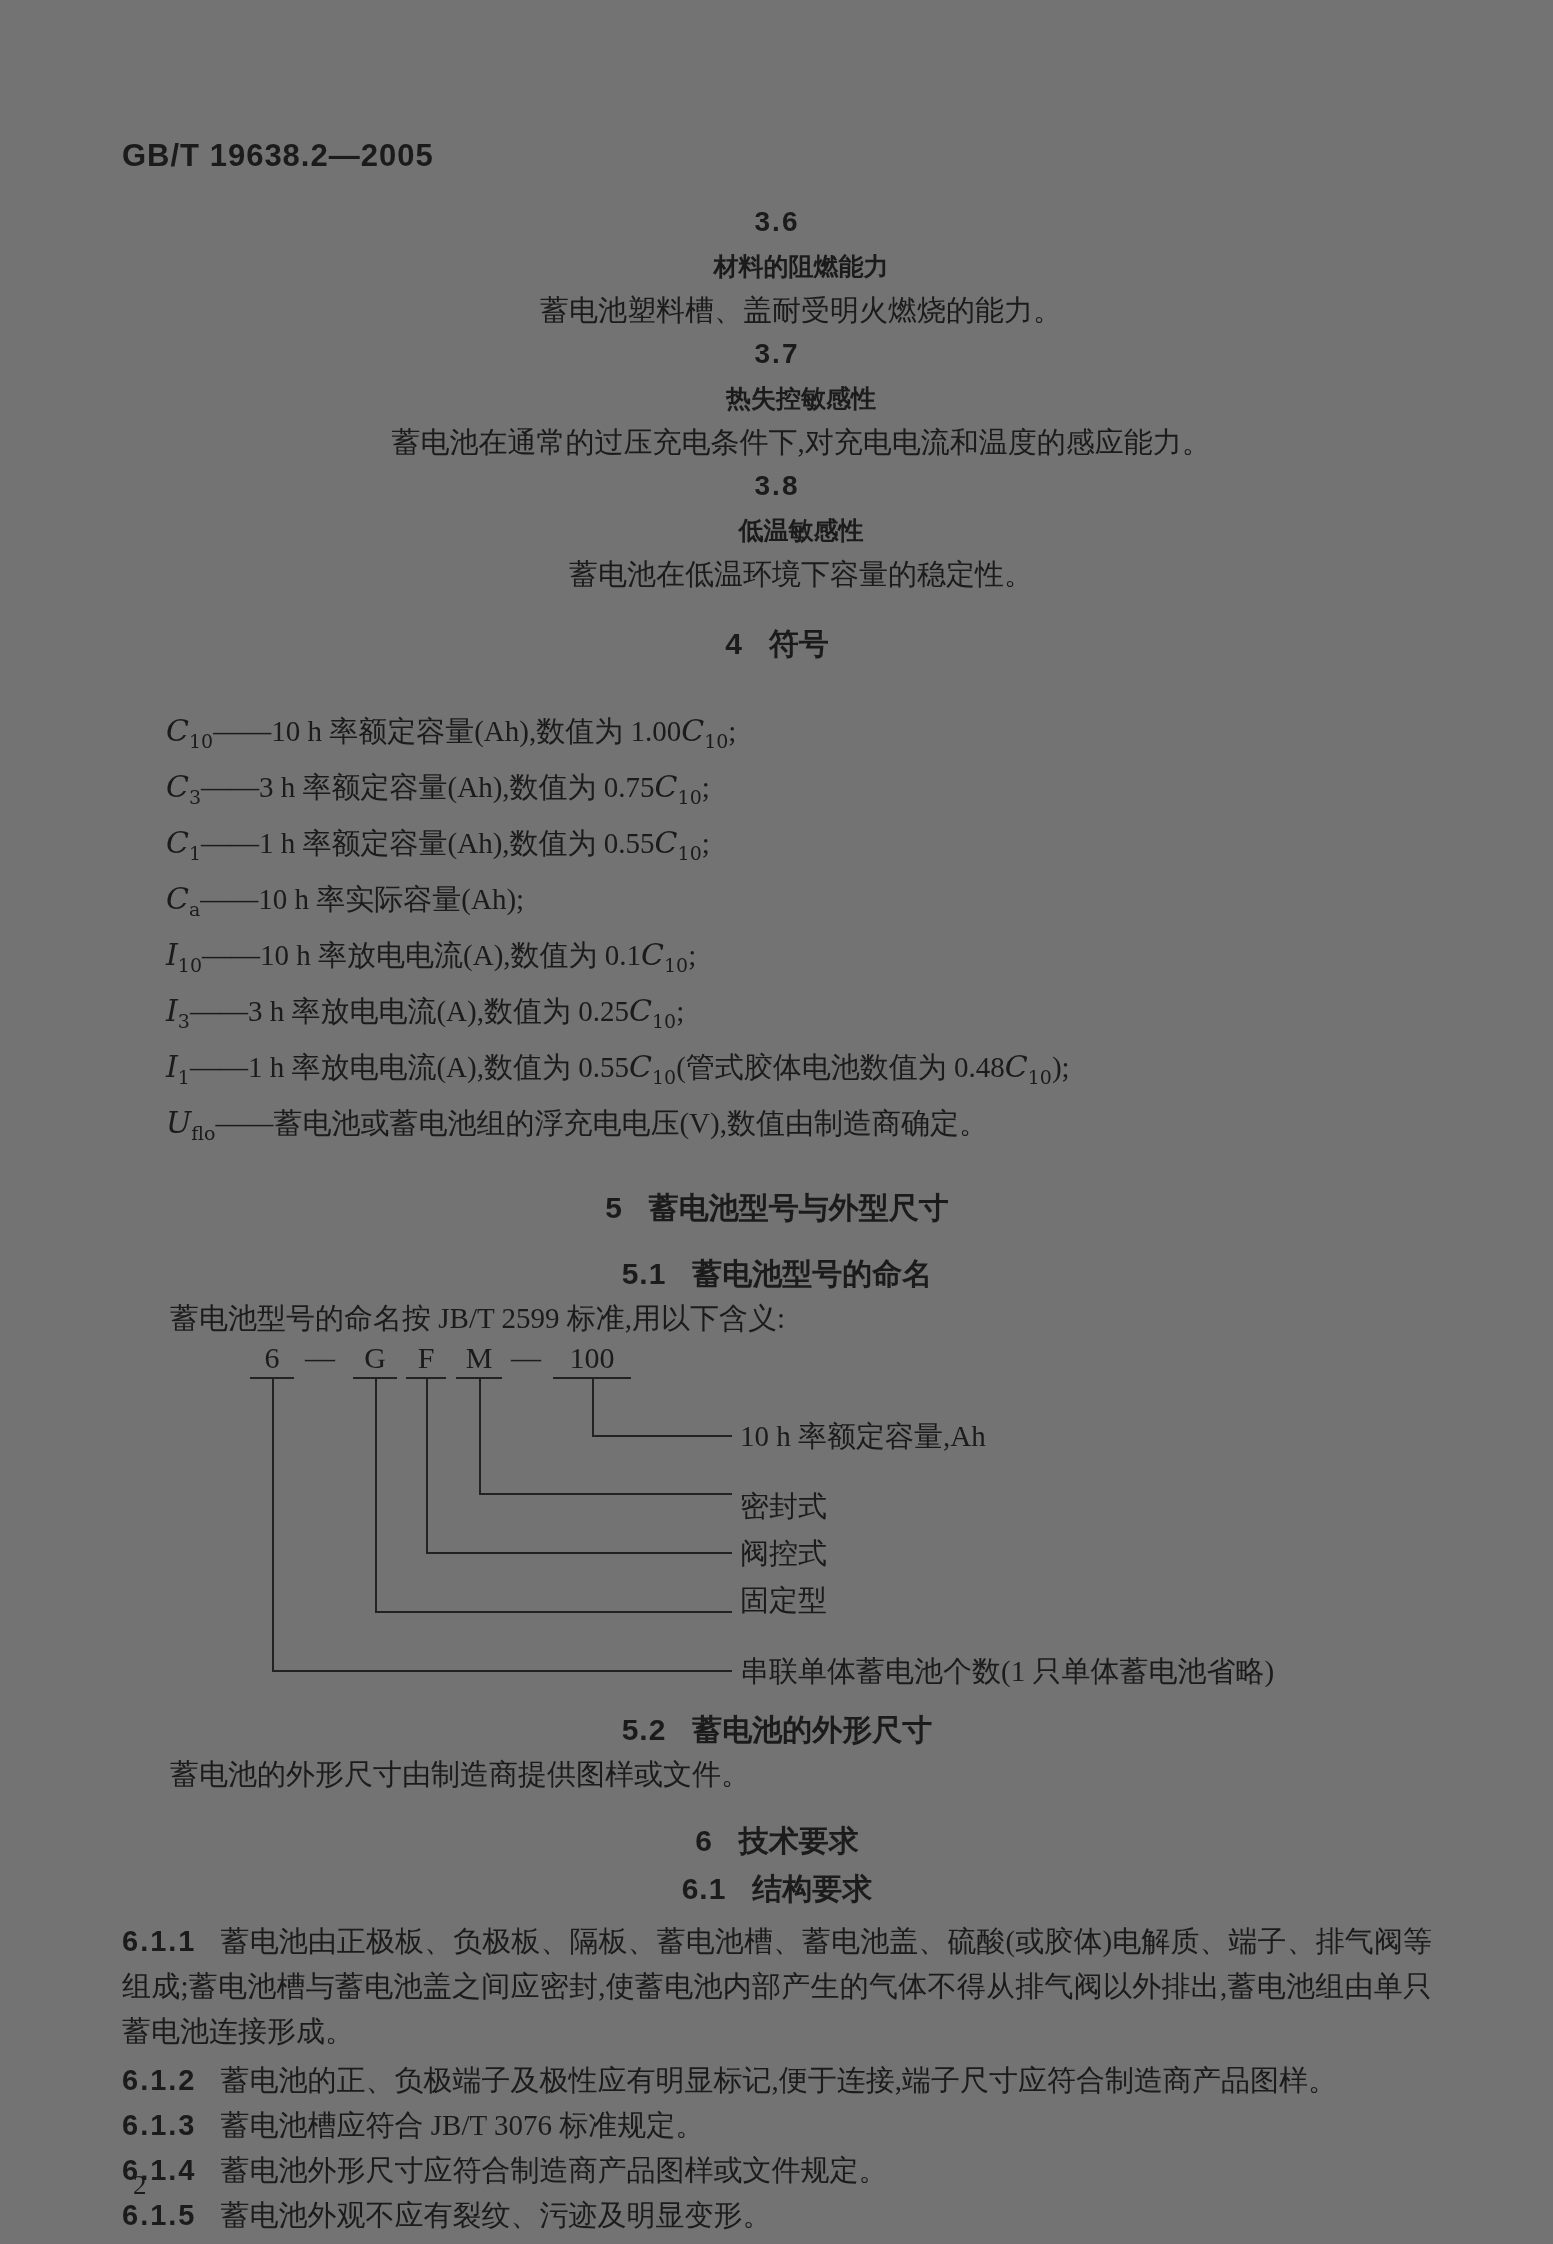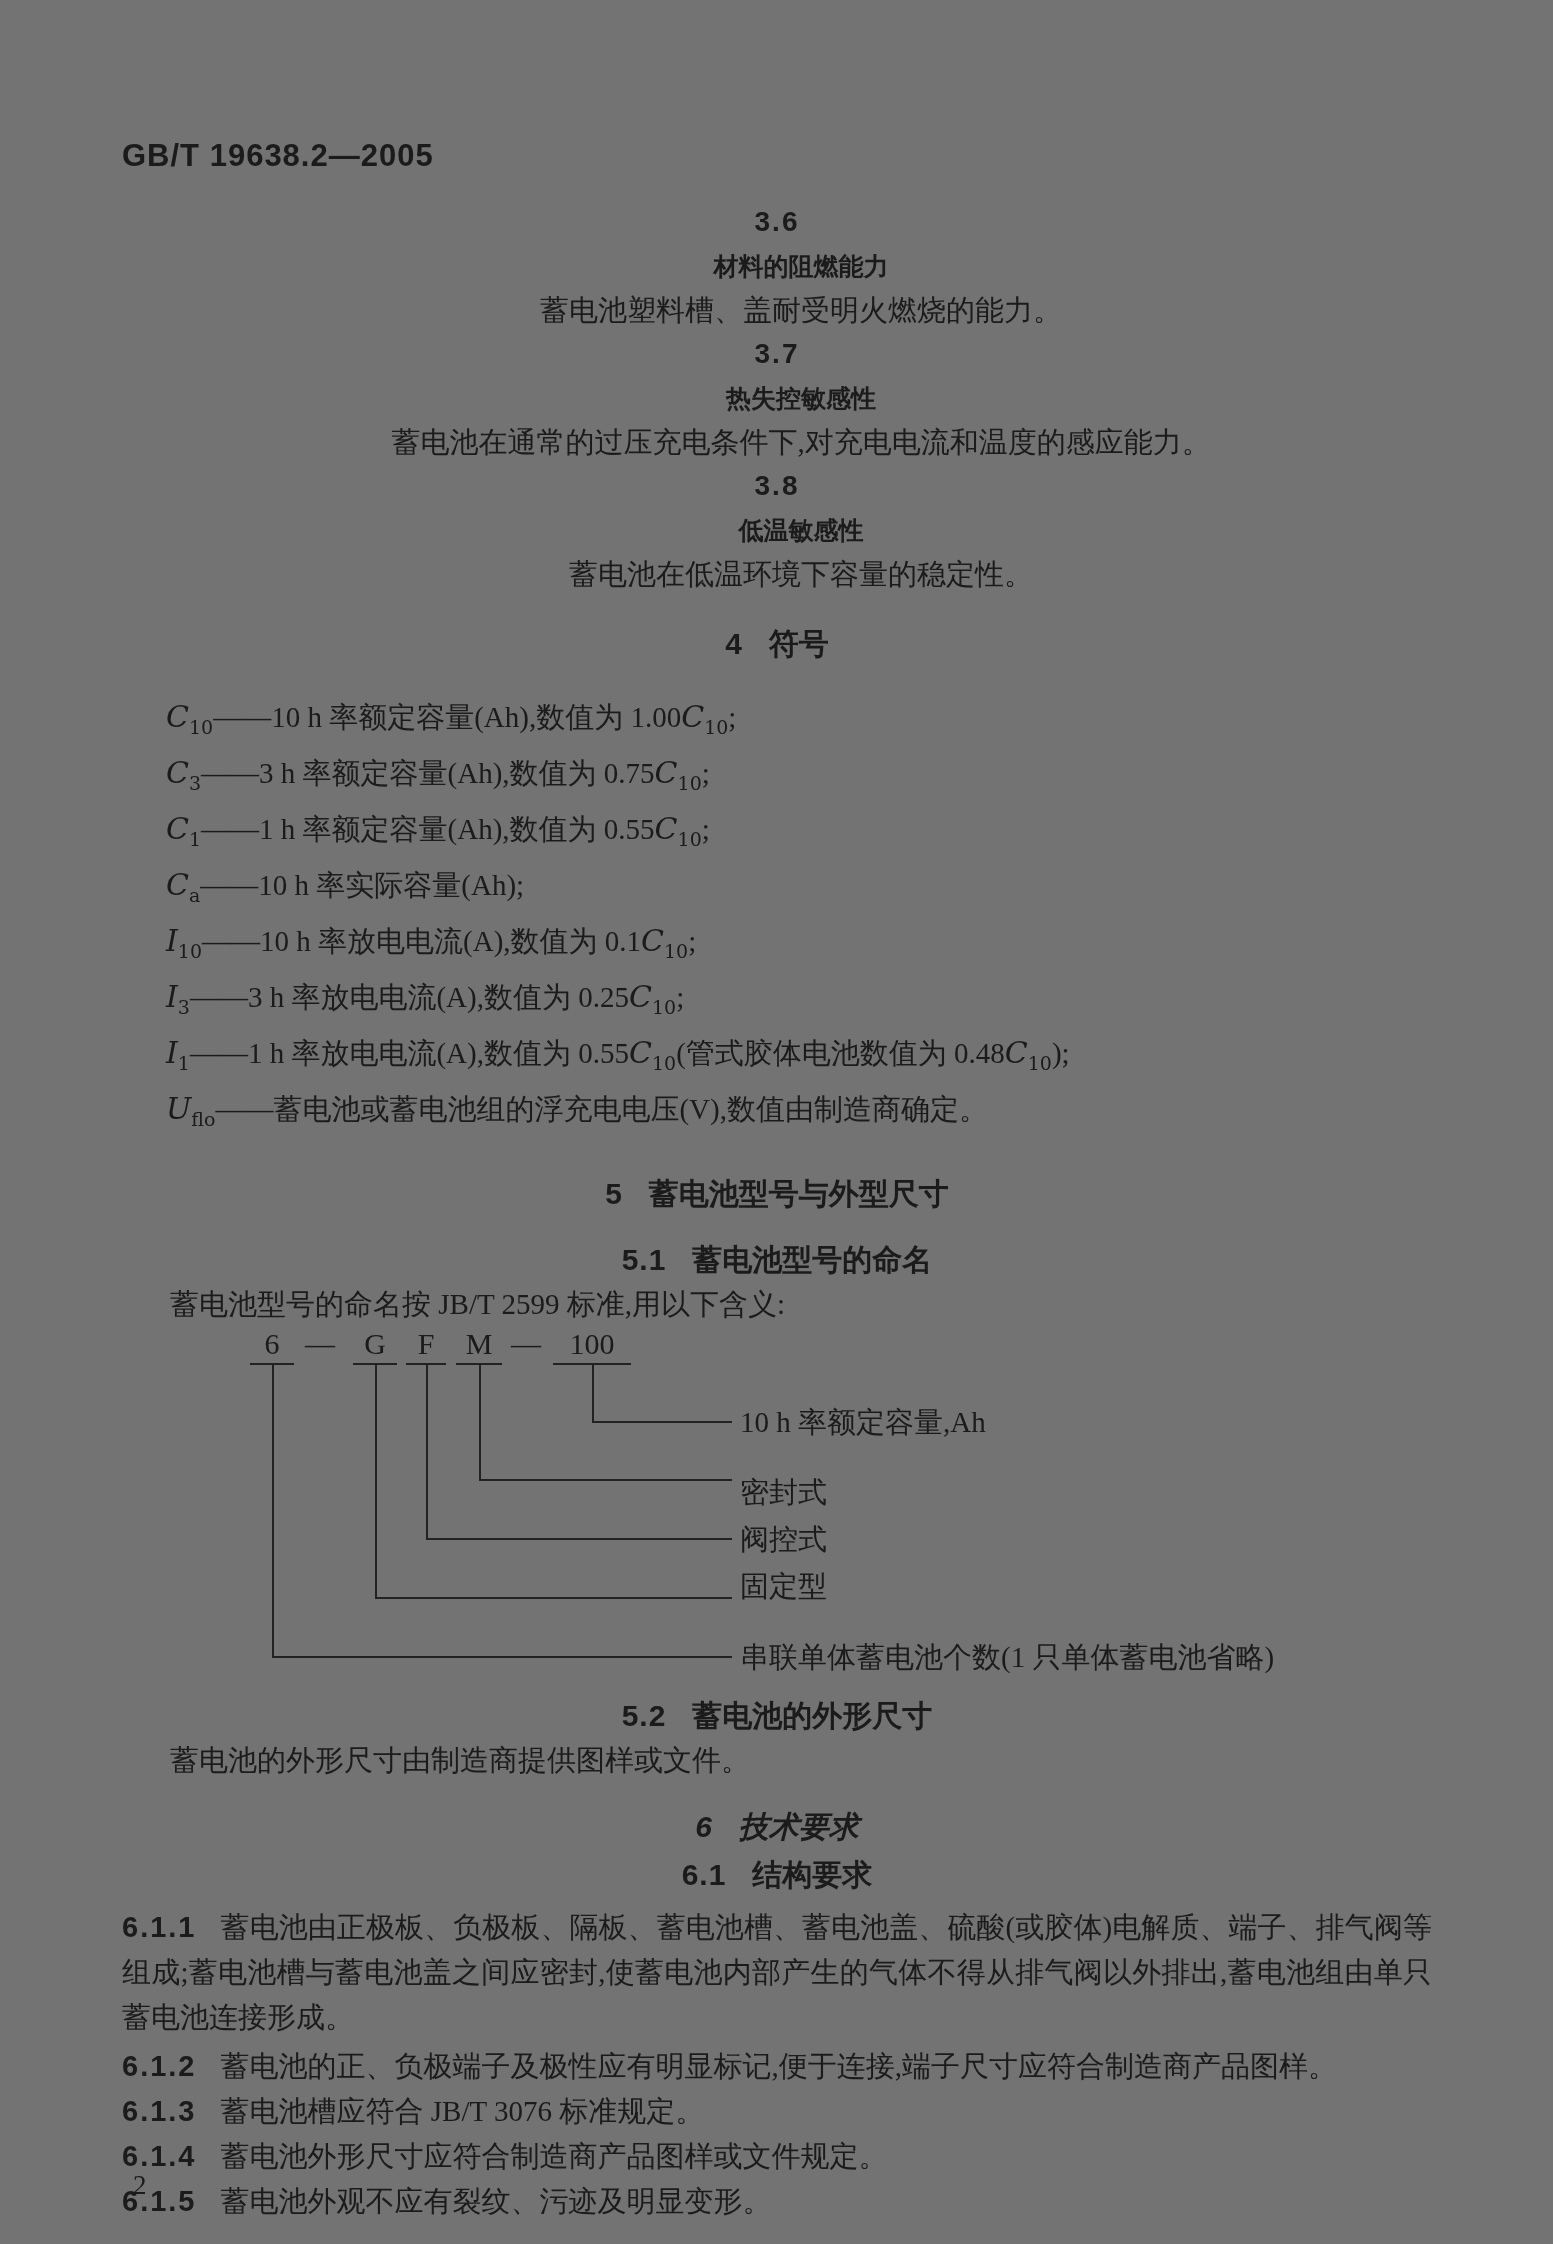--- a/index.html
+++ b/index.html
@@ -43,24 +43,24 @@
   .sec-heading{
     font-family:"Liberation Sans", sans-serif;
     font-weight:bold;
     font-size:30px;line-height:44px;text-align:center;
   }
   .sec-heading .num{margin-right:26px;letter-spacing:1px;}
   .h4{margin-top:26px;}
   .h5{margin-top:30px;}
   .h51{margin-top:22px;}
   .h52{margin-top:2px;}
-  .h6{margin-top:22px;font-style:italic;}
+  .h6{margin-top:22px;}
   .h61{margin-top:4px;}
   
-  .symbols{margin-top:28px;padding-left:44px;}
+  .symbols{margin-top:42px;padding-left:44px;}
   .sym-line{line-height:45px;white-space:nowrap;}
   .sym{
     font-family:"DejaVu Serif", serif;
     font-style:italic;
     font-size:30px;
   }
   .sub{
     font-family:"DejaVu Serif", serif;
     font-size:19px;
     vertical-align:-7px;

